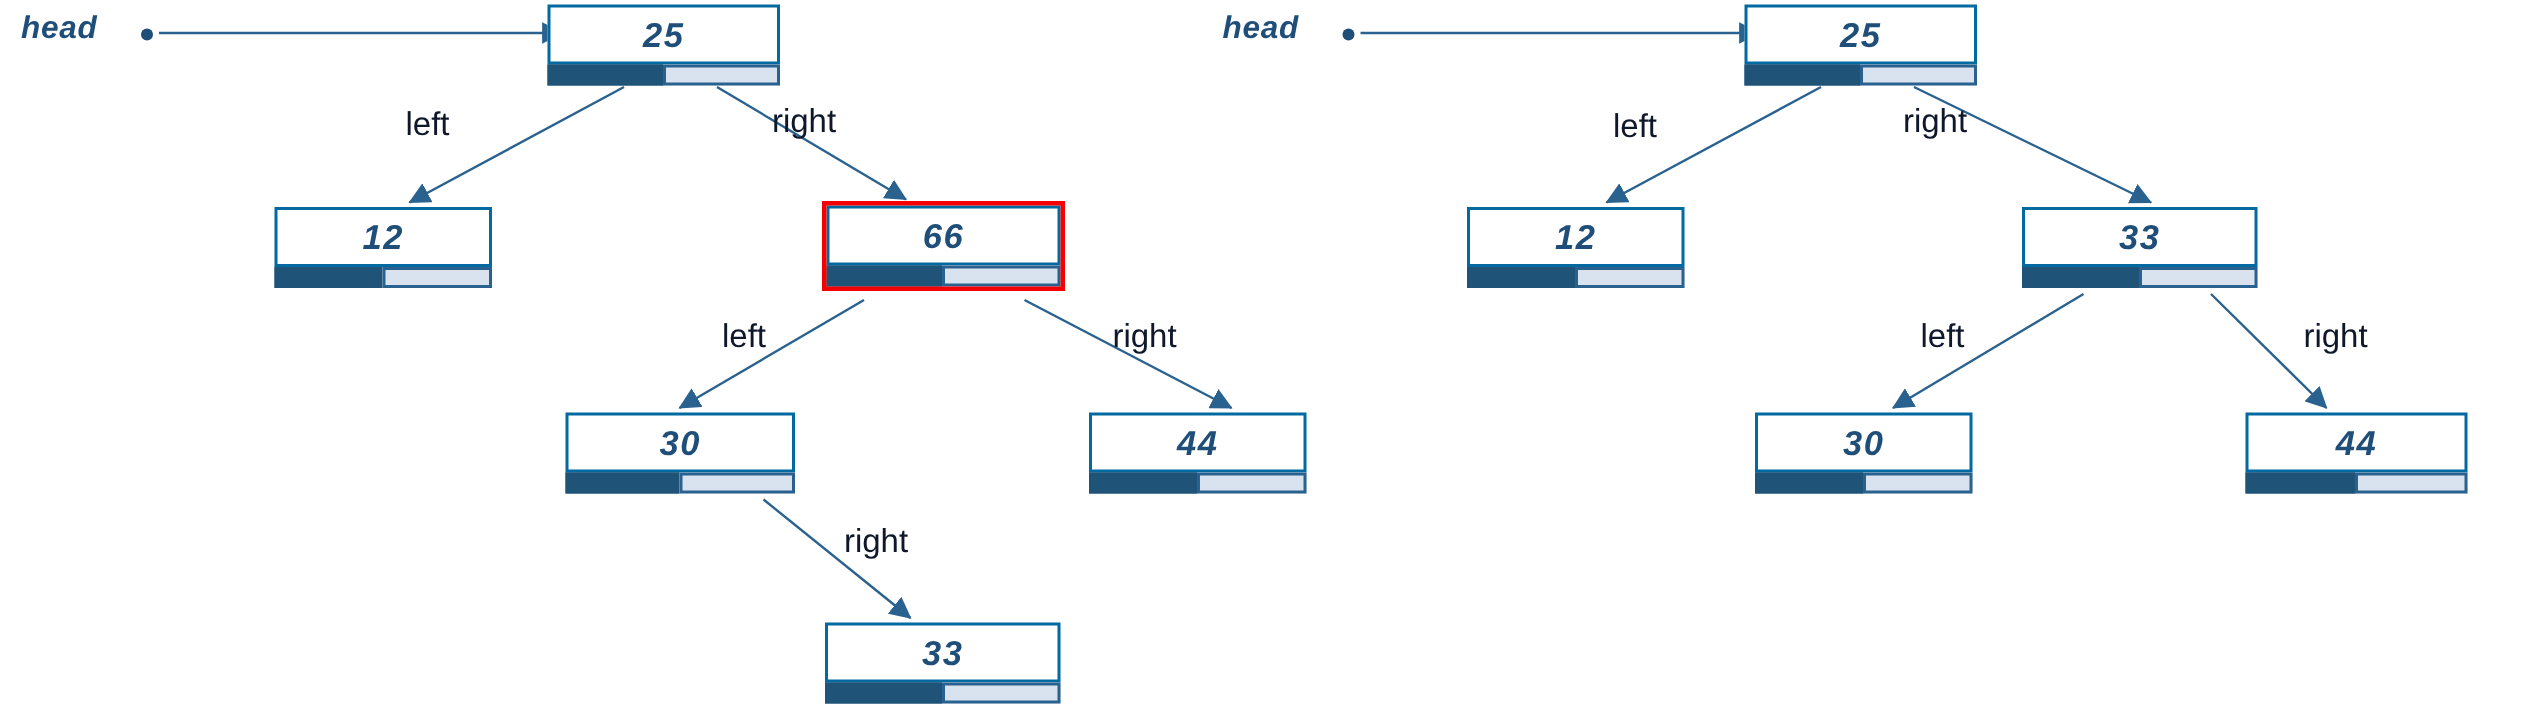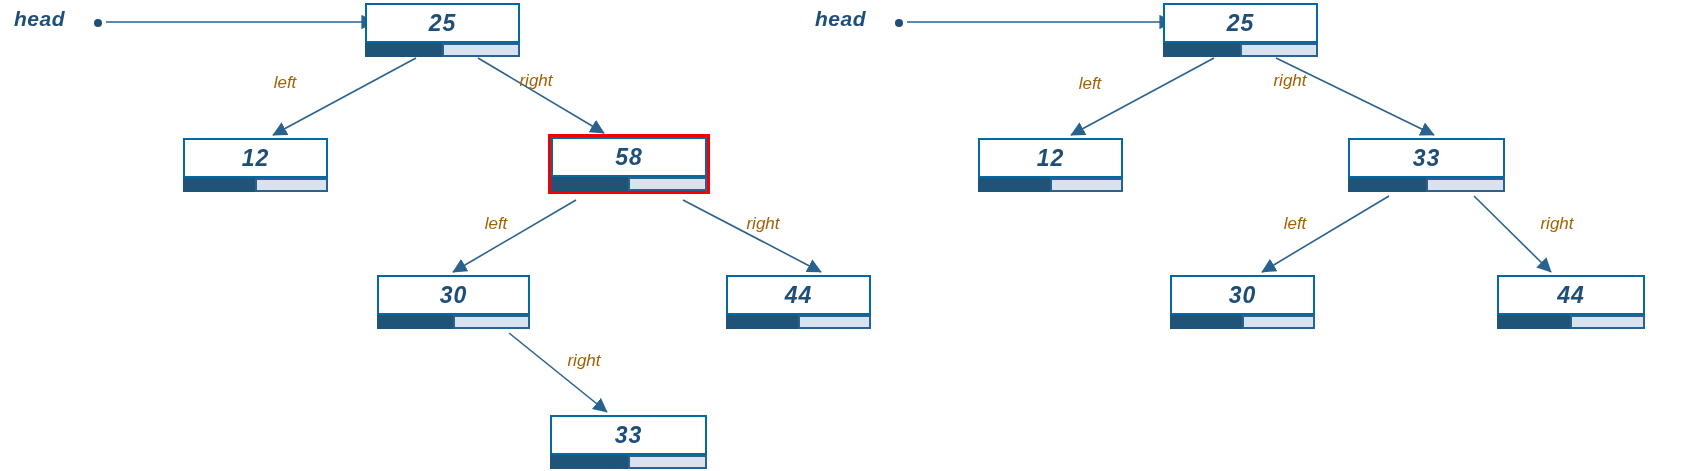--- a/index.html
+++ b/index.html
@@ -47,22 +47,22 @@
     outline:3px solid #f40000;
   }
   .head-label{
     position:absolute;
     font-size:21px;font-weight:bold;font-style:italic;
     color:#1f4e79;
     letter-spacing:0.5px;
   }
   .edge-label{
     position:absolute;
-    font-size:17px;font-style:italic;
-    color:#a16207;
+    font-size:22px;
+    color:#0f172a;
     transform:translate(-50%,-50%);
     white-space:nowrap;
   }
 </style>
 </head>
 <body>
 
 <div class="canvas">
   <svg class="edges-svg" xmlns="http://www.w3.org/2000/svg" viewBox="0 0 1682 471">
       <defs>
@@ -98,21 +98,21 @@
       </div>
     </div>
     <div class="node" style="left: 183px; top: 138px; width: 145px;">
       <div class="val">12</div>
       <div class="ptrs">
         <div class="ptr-left"></div>
         <div class="ptr-right"></div>
       </div>
     </div>
     <div class="node highlight" style="left: 551px; top: 137px; width: 156px;">
-      <div class="val">58</div>
+      <div class="val">66</div>
       <div class="ptrs">
         <div class="ptr-left"></div>
         <div class="ptr-right"></div>
       </div>
     </div>
     <div class="node" style="left: 377px; top: 275px; width: 153px;">
       <div class="val">30</div>
       <div class="ptrs">
         <div class="ptr-left"></div>
         <div class="ptr-right"></div>

